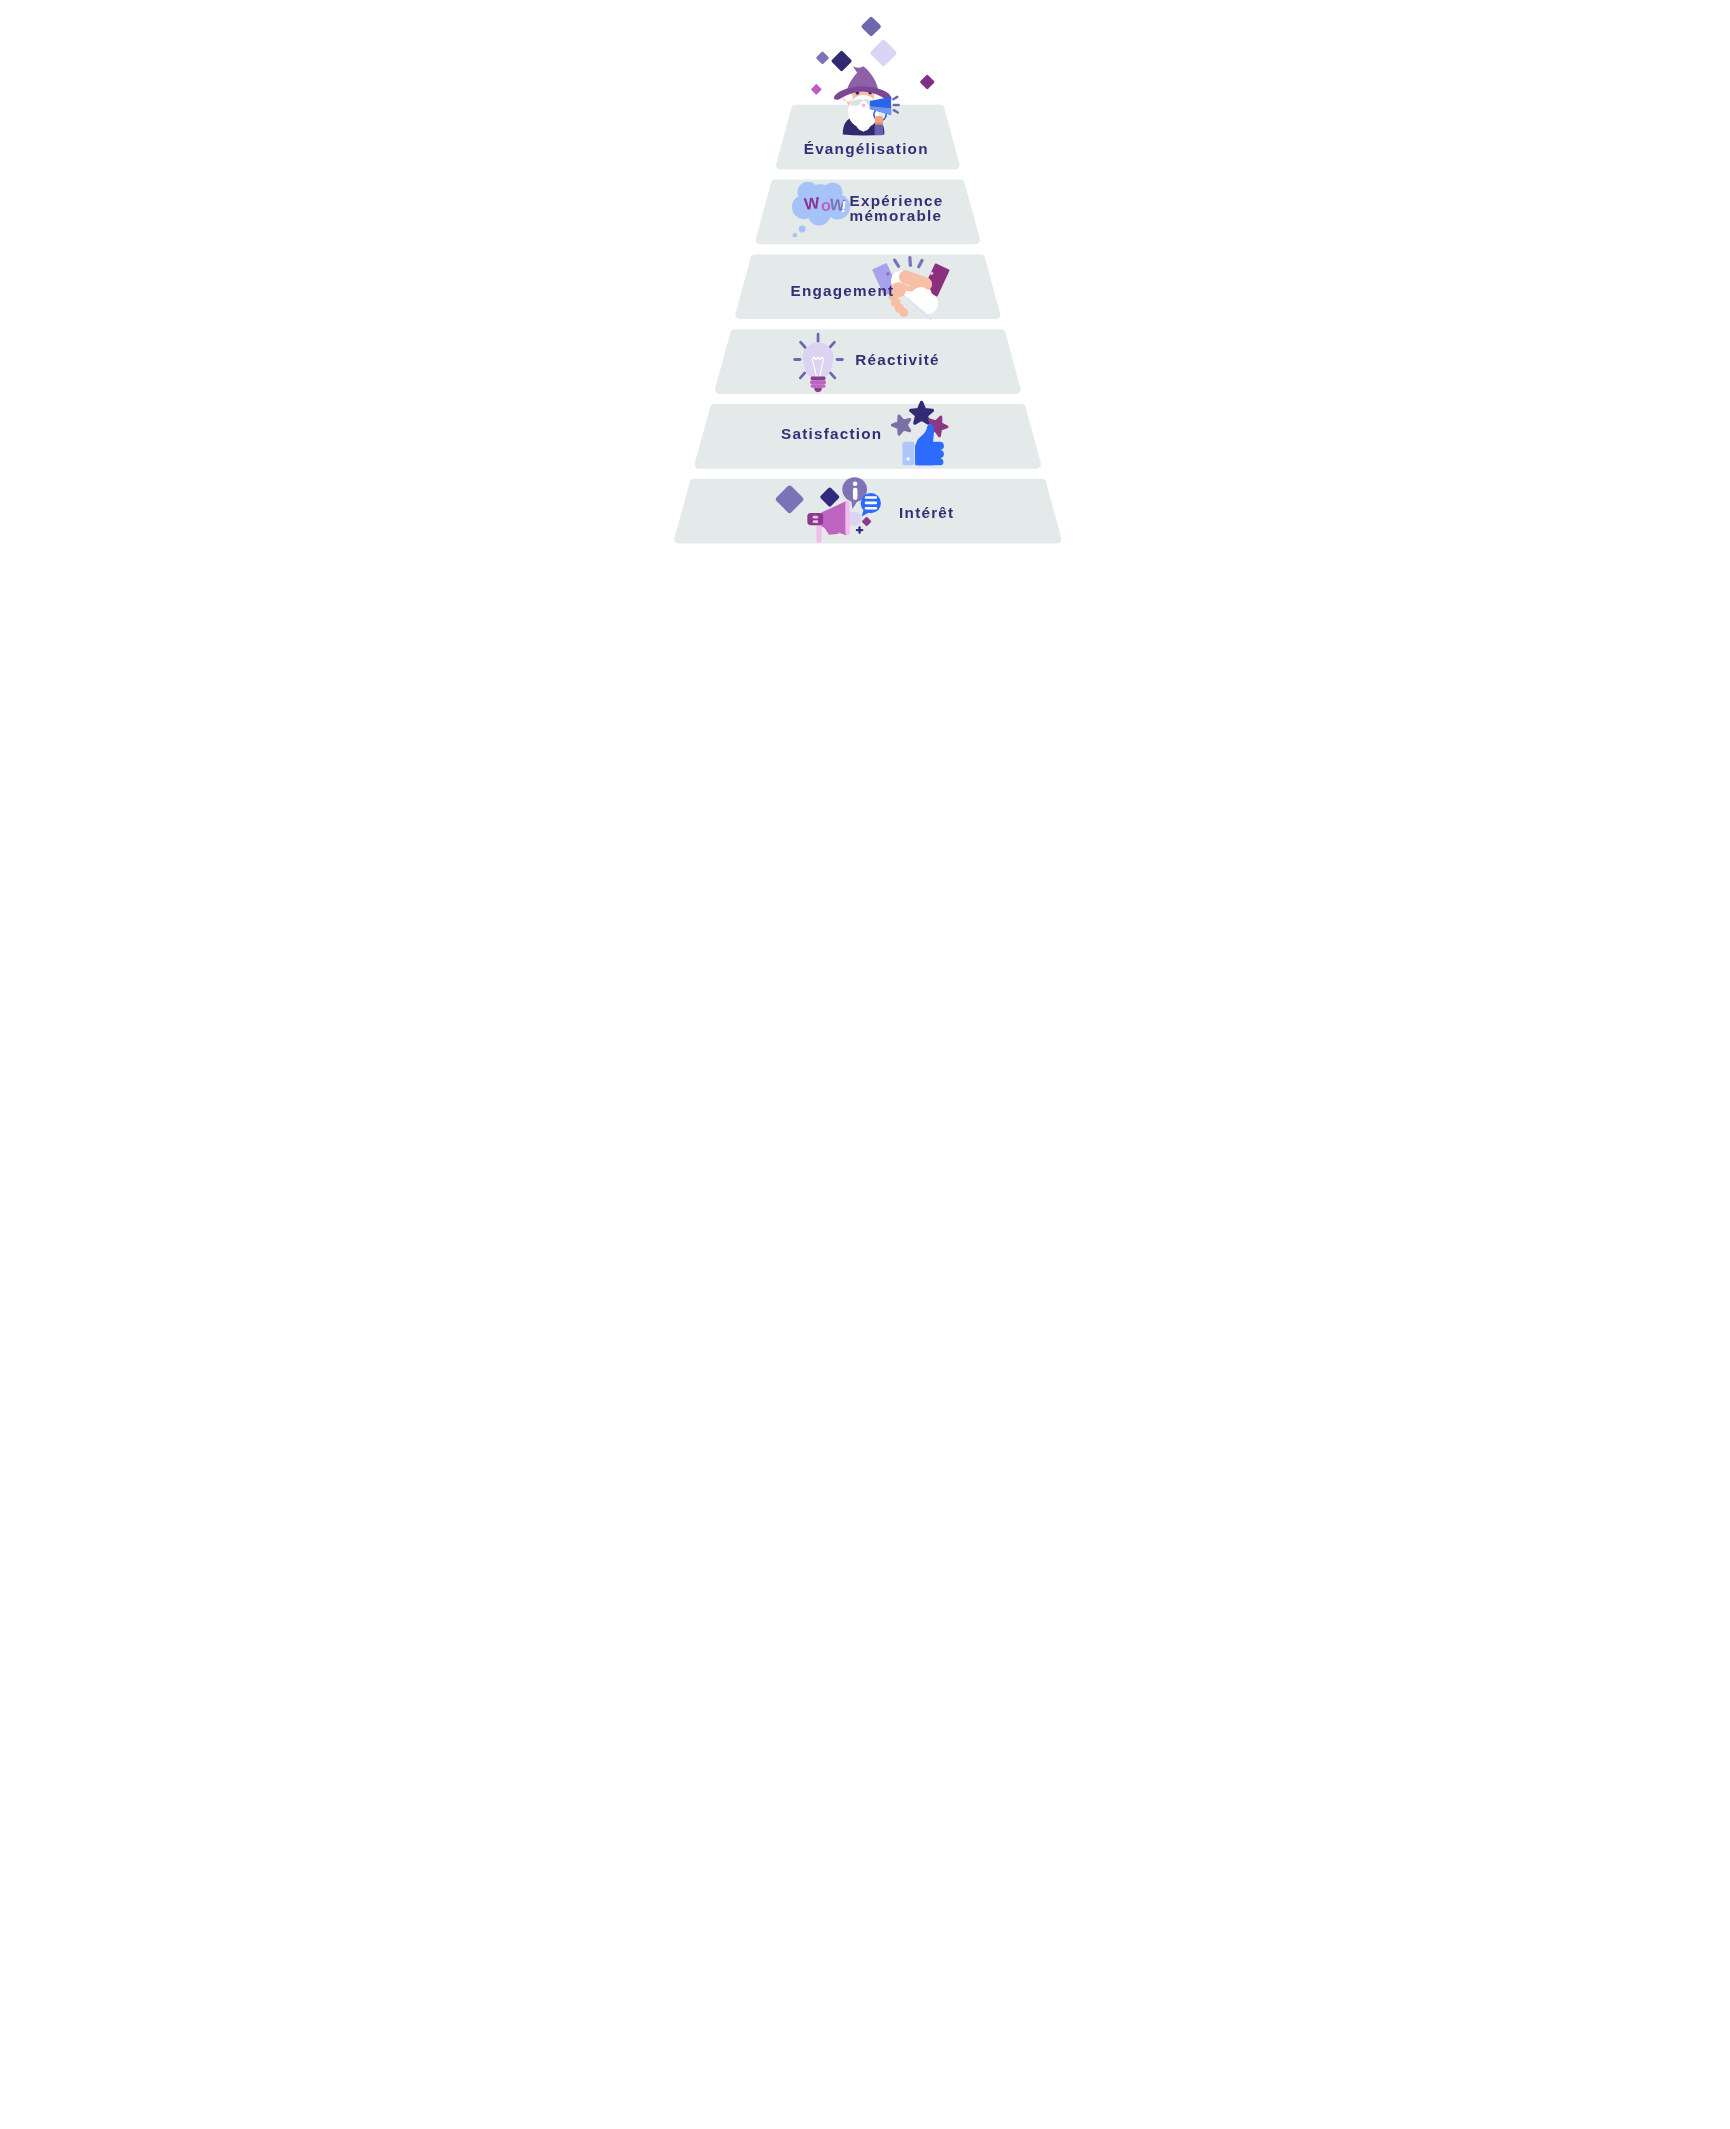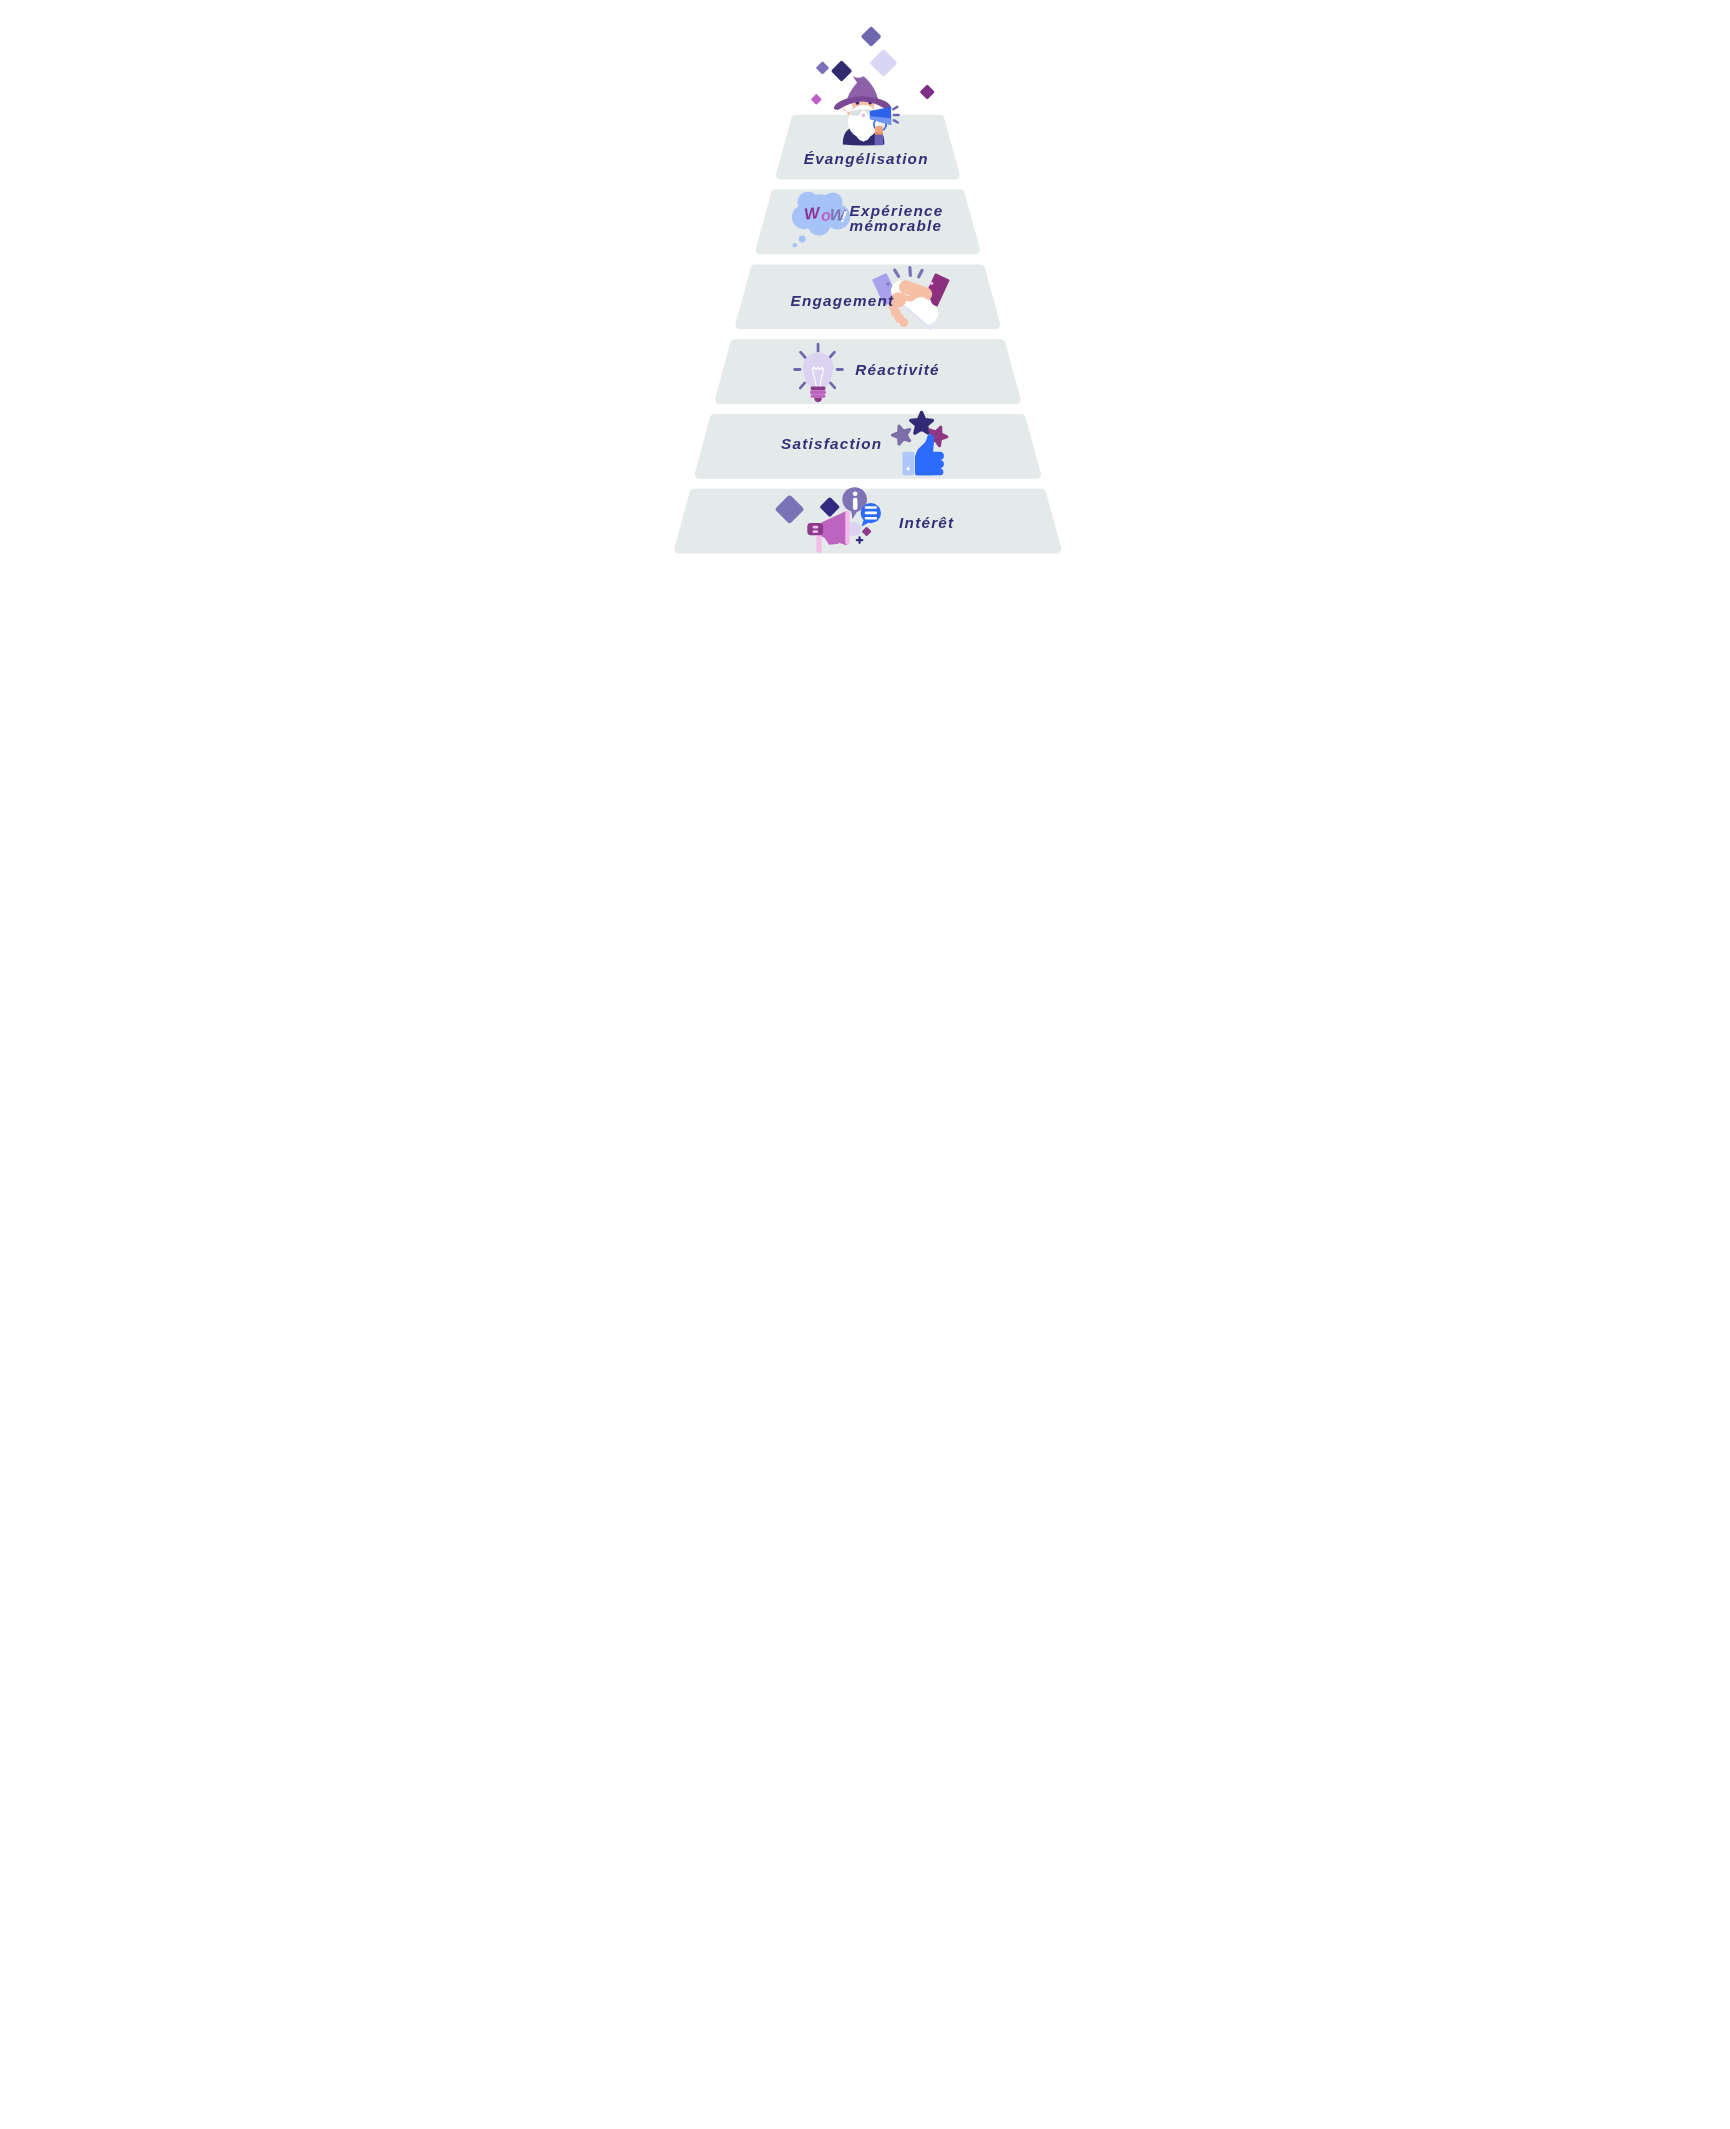--- a/index.html
+++ b/index.html
@@ -1,17 +1,17 @@
 <!DOCTYPE html>
 <html style="--level-fill: #E4E9E9; --label-color: #352F78; --white: #FFFFFF; --navy: #312A70; --violet: #6F67AE; --violet-light: #7B72B8; --lavender: #D9D5F4; --lavender-soft: #DCD3F2; --periwinkle: #A9A1EC; --cloud-blue: #A6C3F7; --blue: #2D6BFF; --blue-mid: #2E63E9; --blue-light: #6F97F2; --blue-pale: #AFC6F8; --plum: #8C3A8C; --plum-deep: #7E2F87; --magenta: #8A3390; --wine: #8B2F7E; --orchid: #BD64C1; --orchid-soft: #BC5CC4; --pink-light: #F2BBEA; --skin: #F6BFA6; --skin-deep: #F2A380; --skin-shade: #DB8F63; --beard-gray: #D9E2E2; --star-violet: #7B6FA8; --star-navy: #332A75; --star-plum: #8D3884; --hat: #8E60A8; --hat-dark: #7B4794; --sleeve-purple: #6A5FB2; --mouth-pink: #F2AEE4; --finger-lavender: #E4E0F5; --info-violet: #7D73B5; --plus-navy: #312A80; --chat-blue: #2D6BFF;font-size:7.5px"><head>
 <meta charset="utf-8">
 <style>
   html,body{margin:0;padding:0;background:#ffffff;}
   body{font-family:"Liberation Sans","DejaVu Sans",sans-serif;}
-  .stage{width:100%;max-width:457px;margin:10px auto;font-style:italic;}
+  .stage{width:100%;max-width:457px;margin:0 auto;}
   svg{display:block;width:100%;height:auto;background:#ffffff;}
   .lvl-shape{fill:var(--level-fill);stroke:var(--level-fill);stroke-width:70;stroke-linejoin:round;}
   .lvl-label{fill:var(--label-color);font-weight:700;font-size:124px;letter-spacing:10px;}
   .wow-letter{font-weight:700;font-size:132px;}
   .ray{fill:var(--violet);}
   .dash{fill:var(--violet);}
 </style>
 </head>
 <body>
 

